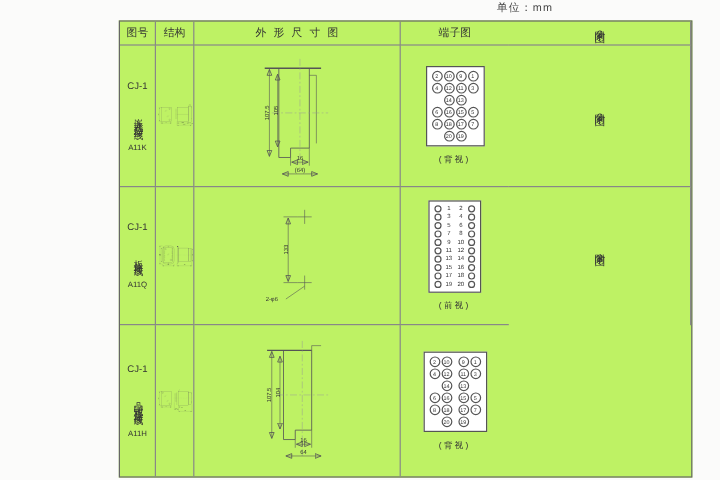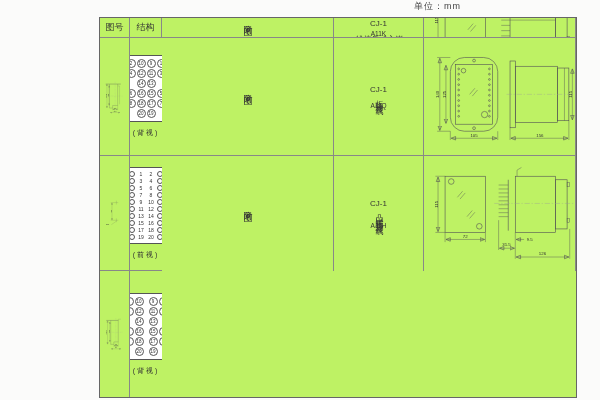--- a/index.html
+++ b/index.html
@@ -17,21 +17,21 @@
     border:1px solid #666;background:#bef264;
   }
   .cell{border-right:1px solid #888;border-bottom:1px solid #888;
     display:flex;align-items:center;justify-content:center;position:relative;overflow:hidden;}
   .cell.last-col{border-right:none;}
   .cell.last-row{border-bottom:none;}
   .hdr{font-size:9px;color:#333;}
   .hdr-sp{letter-spacing:6px;padding-left:6px;}
   .fig-cell{font-size:9px;}
   .vtext{writing-mode:vertical-rl;text-orientation:upright;letter-spacing:3px;font-size:9px;line-height:1;}
-  .struct-cell{flex-direction:column;gap:0;padding:4px 0;}
+  .struct-cell{flex-direction:column;gap:16px;padding:4px 0;}
   .model-label{font-size:8px;}
   .code-label{font-size:6.5px;}
   .struct-vert{writing-mode:vertical-rl;text-orientation:upright;font-size:8px;letter-spacing:2px;line-height:1;}
   svg{display:block;}
   svg line,svg rect,svg path,svg polyline,svg circle{stroke:#555;fill:none;stroke-width:0.7;}
   svg .thin{stroke-width:0.5;}
   svg .dimline{stroke-width:0.5;}
   svg .cl{stroke:#999;stroke-width:0.4;stroke-dasharray:6 2 1.5 2;}
   svg .dot{fill:#777;stroke:none;}
   svg text{fill:#333;stroke:none;font-size:5px;font-family:"Liberation Sans",sans-serif;}
@@ -62,20 +62,22 @@
     </marker>
   </defs>
 </svg>
 
 <div class="unit-label">单位：mm</div>
 
 <div class="spec-table">
 
   <div class="cell hdr">图号</div>
   <div class="cell hdr">结构</div>
+  <div class="cell hdr hdr-sp">外形尺寸图</div>
+  <div class="cell hdr last-col">端子图</div>
 
   <div class="cell fig-cell">
     <span class="vtext">附图3</span>
   </div>
   <div class="cell struct-cell">
     <span class="model-label">CJ-1</span>
     <span class="struct-vert">嵌入式后接线</span>
     <span class="code-label">A11K</span>
   </div>
   <div class="cell">

